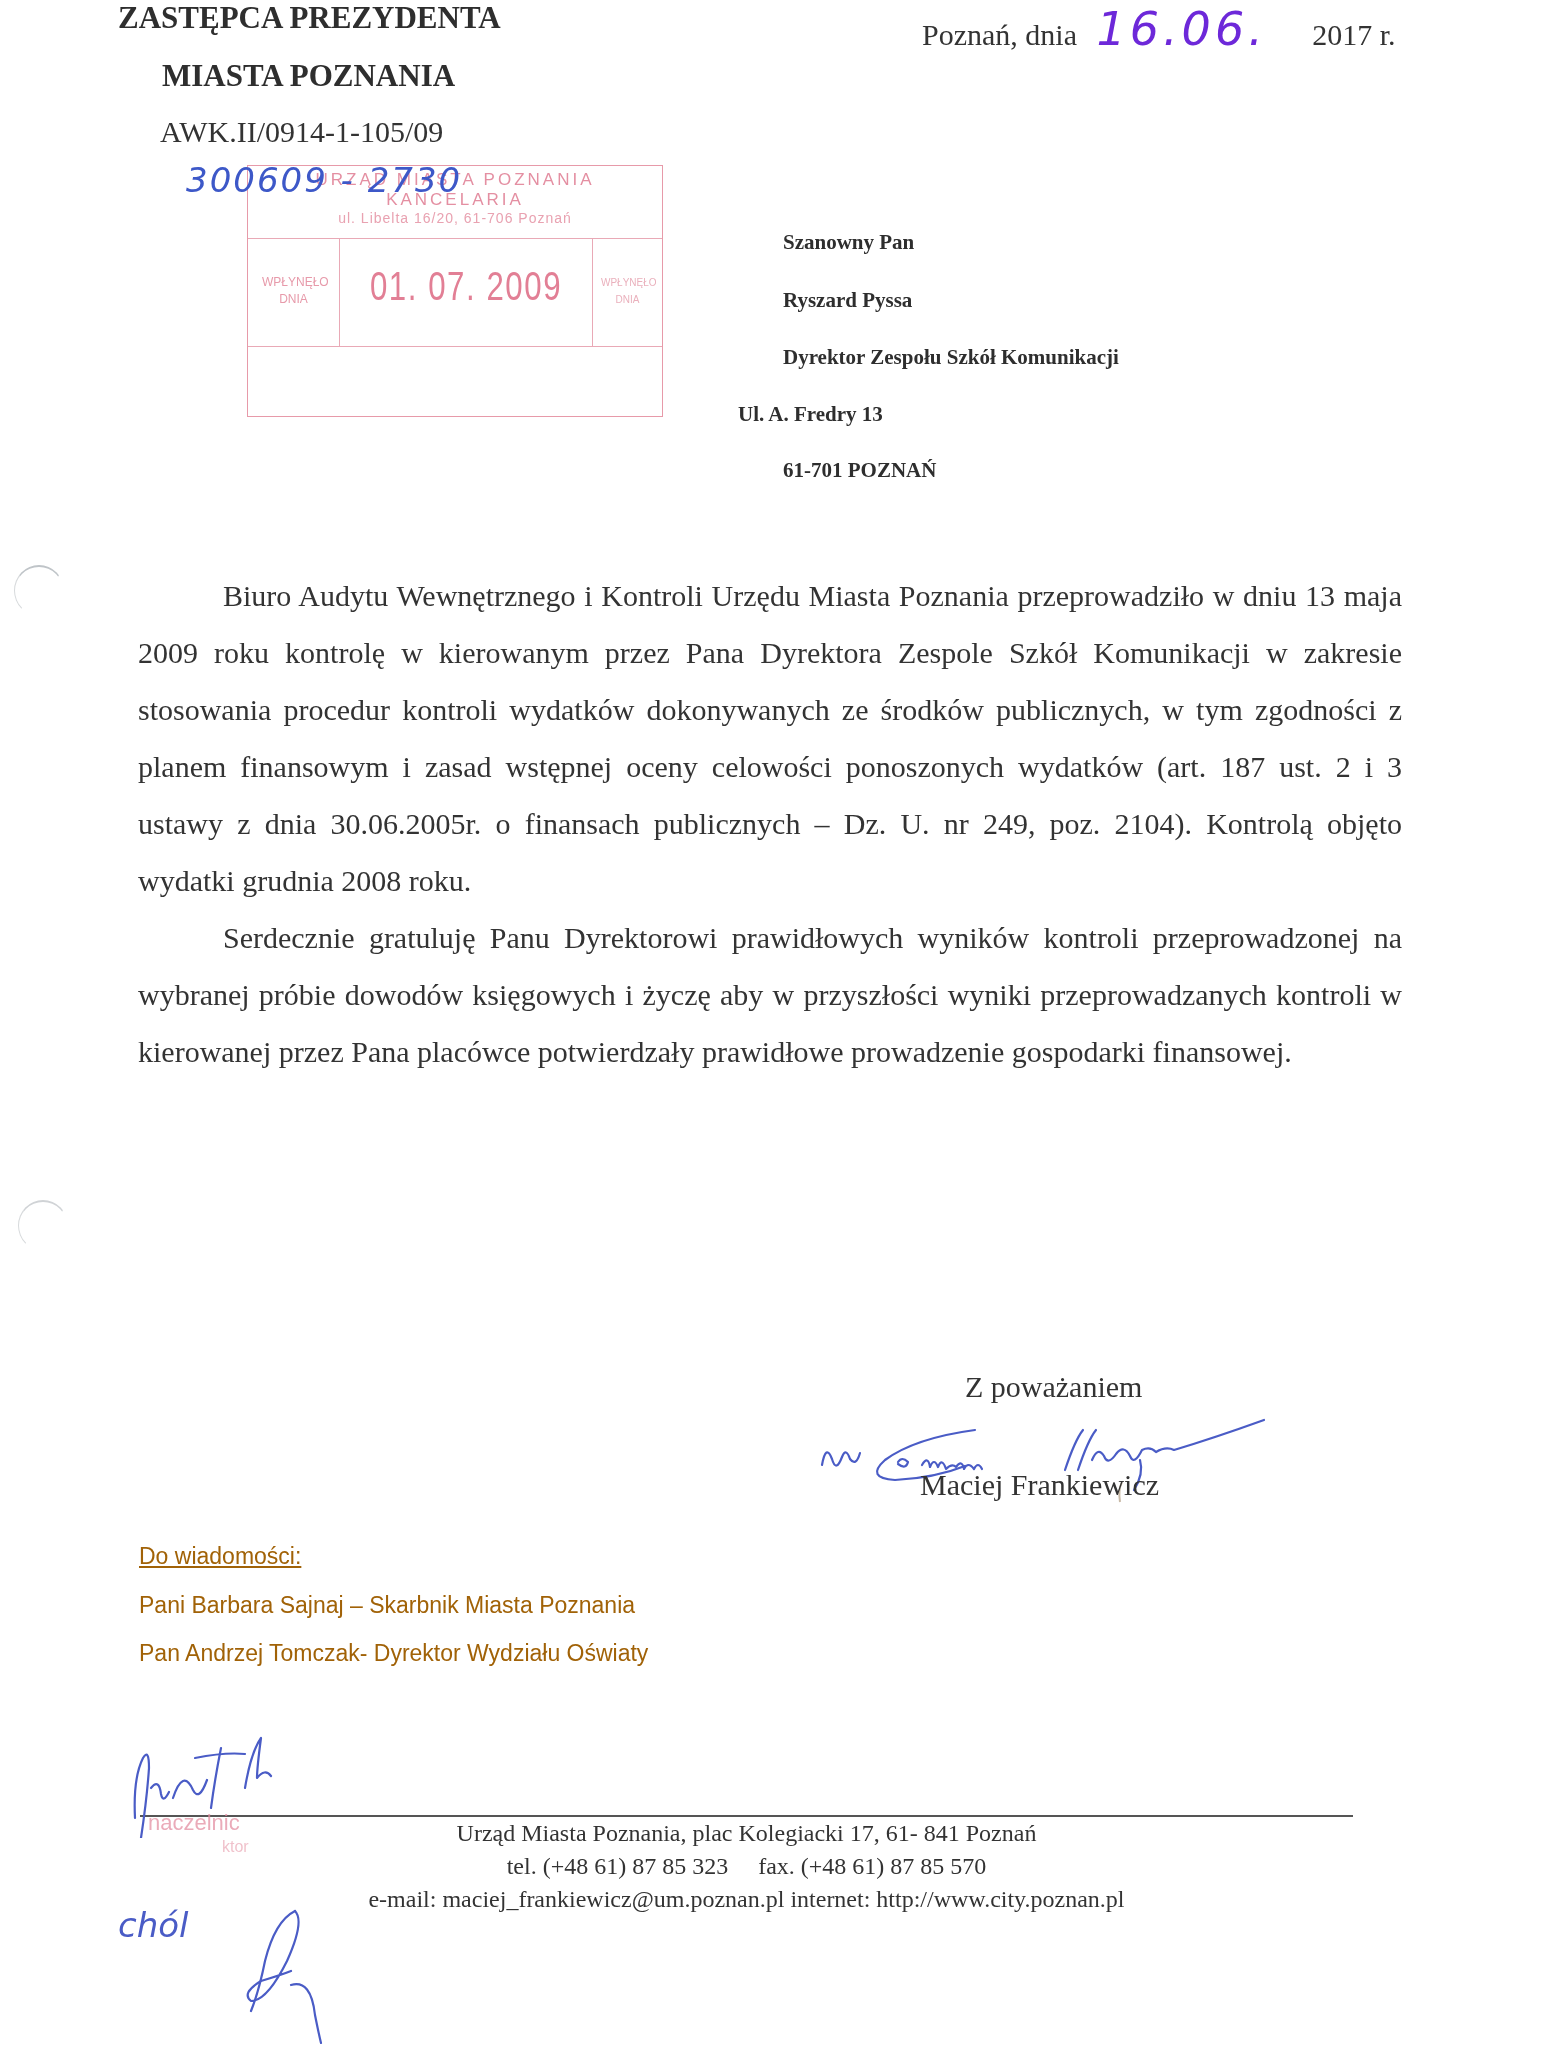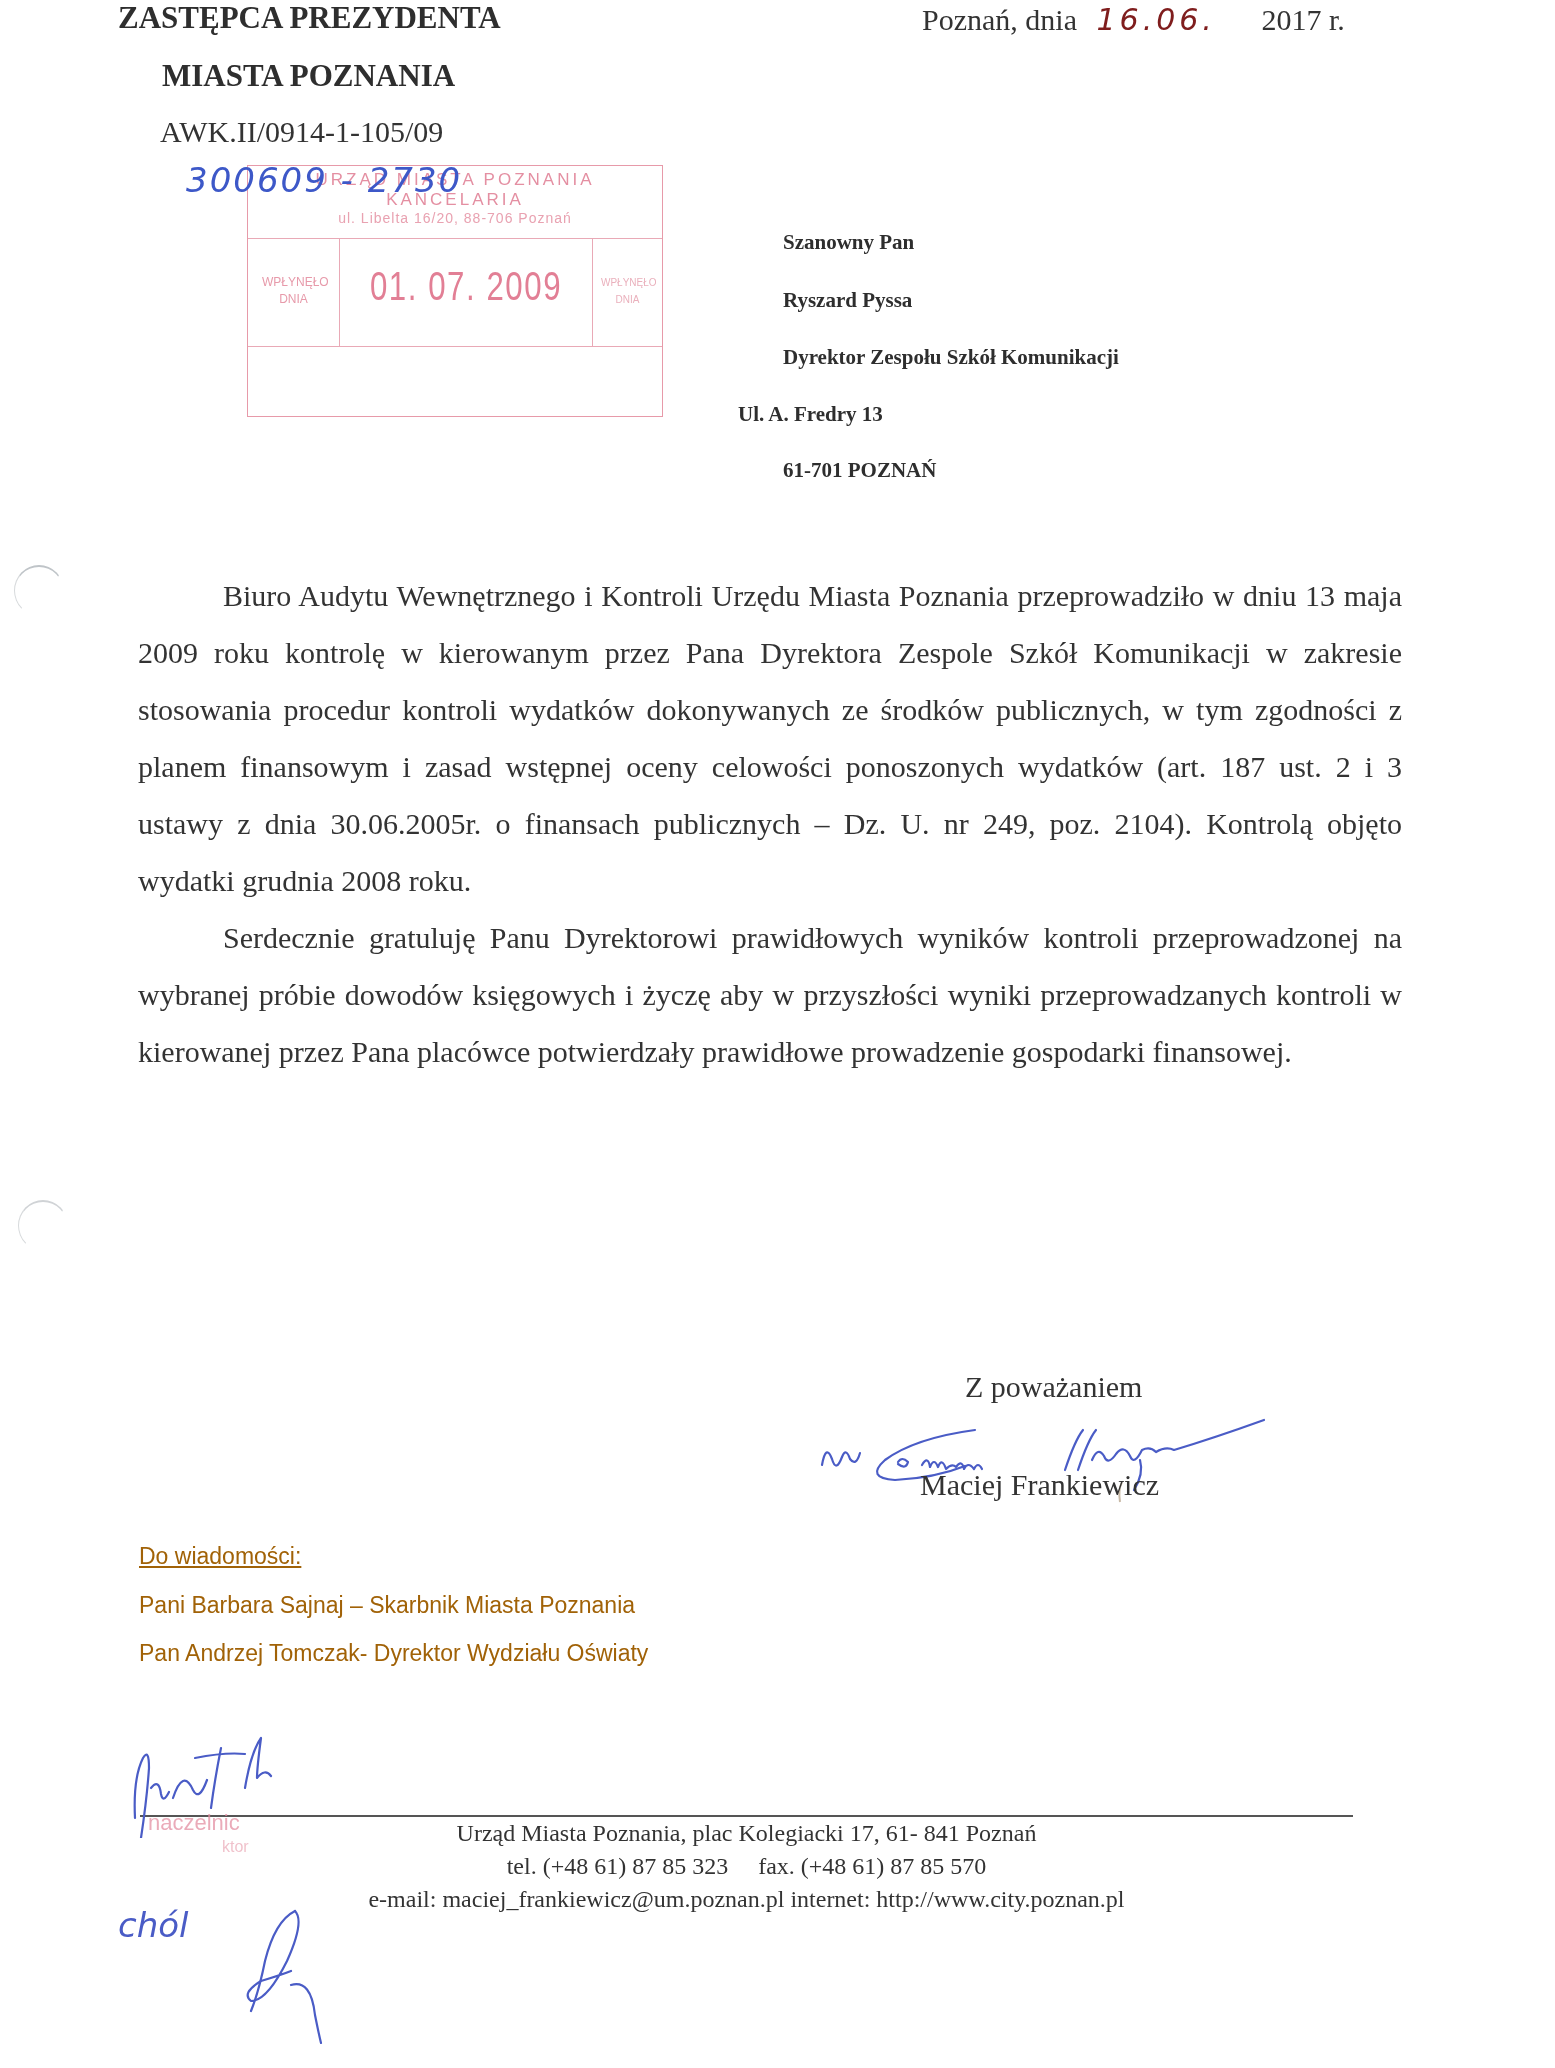--- a/index.html
+++ b/index.html
@@ -64,29 +64,29 @@
 
 <div class="punch" style="left:14px; top:565px;"></div>
 <div class="punch" style="left:18px; top:1200px; border-top-color:#d0d3d6;"></div>
 
 <div class="abs hdr-bold" style="left:118px; top:0px;">ZASTĘPCA PREZYDENTA</div>
 <div class="abs hdr-bold" style="left:162px; top:58px;">MIASTA POZNANIA</div>
 <div class="abs reg" style="left:160px; top:115px; font-size:30px;">AWK.II/0914-1-105/09</div>
 
 <div class="abs reg" style="left:922px; top:2px;">
   <span>Poznań, dnia</span>
-  <span class="hand" style="font-size:30px; margin:0 38px 4px 12px; letter-spacing:4px; color:#7f1d1d;">16.06.</span>
+  <span class="hand" style="font-size:46px; margin:0 38px 4px 12px; letter-spacing:4px; color:#6d28d9;">16.06.</span>
   <span>2017 r.</span>
 </div>
 
 <div class="stamp">
   <div class="row-top">
     <span class="t1">URZĄD MIASTA POZNANIA</span>
     <span class="t2">KANCELARIA</span>
-    <span class="t3">ul. Libelta 16/20, 88-706 Poznań</span>
+    <span class="t3">ul. Libelta 16/20, 61-706 Poznań</span>
   </div>
   <div class="row-mid">
     <div class="col-l" style="white-space:normal; padding-left:14px; padding-right:14px;">WPŁYNĘŁO DNIA</div>
     <div class="date">01. 07. 2009</div>
     <div class="col-r" style="white-space:normal; padding-left:8px; padding-right:8px;">WPŁYNĘŁO DNIA</div>
   </div>
 </div>
 
 <div class="abs hand-num" style="left:186px; top:160px;">300609 - 2730</div>
 

